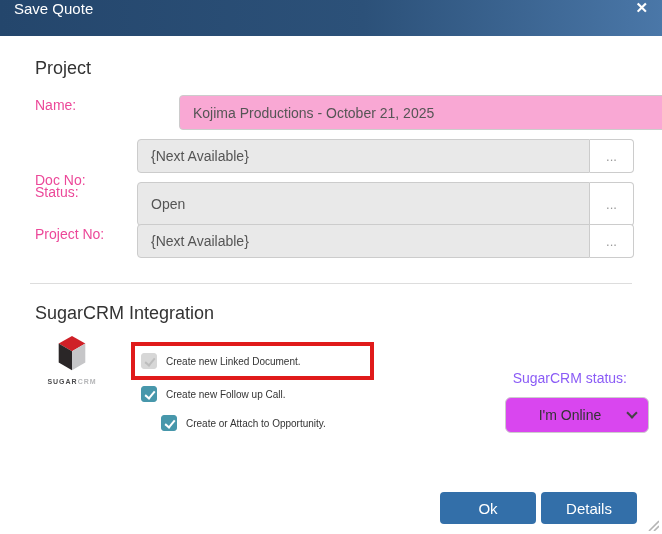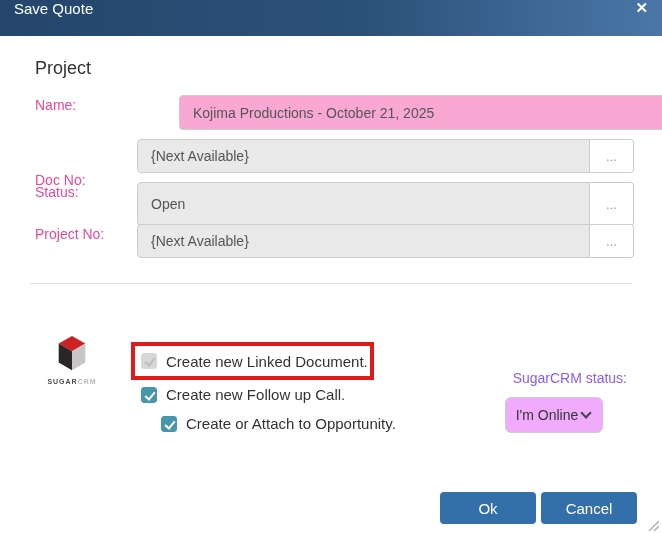--- a/index.html
+++ b/index.html
@@ -44,30 +44,30 @@
   
   .cb-row { position:absolute; display:flex; align-items:center; gap:9px; }
   .checkbox { width:16px; height:16px; border-radius:3px; position:relative;
     display:inline-block; flex:none; background:#fff; border:1px solid #bbb; cursor:pointer; }
   .checkbox.checked { background:#4797ab; border-color:#4797ab; }
   .checkbox.checked::after { content:""; position:absolute; left:5px; top:2px;
     width:4px; height:8px; border:solid #fff; border-width:0 2px 2px 0;
     transform:rotate(40deg); }
   .checkbox.checked.disabled { background:#d7d7d7; border-color:#d7d7d7; }
   .checkbox.checked.disabled::after { border-color:#bdbdbd; }
-  .cb-label { font-size:15px; color:#333; }
+  .cb-label { font-size:10px; color:#333; }
 
   .highlight-box { position:absolute; left:131px; top:342px; width:243px; height:38px;
     border:4px solid #e01a1a; display:flex; align-items:center; gap:9px; padding-left:6px; }
 
   
   .status-label { position:absolute; left:490px; top:370px; width:137px;
     text-align:right; font-size:14px; color:#8b5cf6; }
-  .status-select { position:absolute; left:505px; top:397px; width:98px; height:36px;
-    border:1px solid #ccc; border-radius:6px; background:#f0abfc; cursor:pointer;
+  .status-select { position:absolute; left:505px; top:397px; width:144px; height:36px;
+    border:1px solid #ccc; border-radius:6px; background:#d946ef; cursor:pointer;
     display:flex; align-items:center; }
   .status-select .sel-text { flex:1; text-align:center; font-size:14px; color:#333; padding-left:6px; }
   .caret { width:8px; height:8px; border-right:2px solid #444; border-bottom:2px solid #444;
     transform:rotate(45deg); margin:-4px 12px 0 0; }
 
   
   .btn { position:absolute; top:492px; width:96px; height:32px; border:none;
     border-radius:4px; background:#336fa9; color:#fff; font-size:15px;
     font-family:"Liberation Sans", sans-serif; cursor:pointer; }
   .btn-ok { left:440px; }
@@ -111,20 +111,21 @@
   <div class="field-label" style="top:226px;">Project No:</div>
   <div class="field-box" style="top:224px; height:34px;">
     <div class="input-group">
       <div class="ro-input">{Next Available}</div>
       <button class="browse-btn">...</button>
     </div>
   </div>
 
   <div class="divider"></div>
 
+  <div class="section-heading" style="top:303px;">SugarCRM Integration</div>
 
   <div class="logo">
     <svg width="36" height="38" viewBox="0 0 36 40">
       <polygon points="18,1 32,9 18,17 4,9" fill="#cf2027"></polygon>
       <polygon points="4,9 18,17 18,37 4,29" fill="#2a2627"></polygon>
       <polygon points="32,9 18,17 18,37 32,29" fill="#c6c6c8"></polygon>
     </svg>
     <div class="brand"><span class="b1">SUGAR</span><span class="b2">CRM</span></div>
   </div>
 
@@ -143,20 +144,20 @@
     <span class="cb-label">Create or Attach to Opportunity.</span>
   </div>
 
   <div class="status-label">SugarCRM status:</div>
   <div class="status-select">
     <span class="sel-text">I'm Online</span>
     <span class="caret"></span>
   </div>
 
   <button class="btn btn-ok">Ok</button>
-  <button class="btn btn-cancel">Cancel</button>
+  <button class="btn btn-cancel">Details</button>
 
   <svg class="grip" viewBox="0 0 14 14">
     <line x1="4" y1="14" x2="14" y2="4" stroke="#b5b5b5" stroke-width="1.6"></line>
     <line x1="9" y1="14" x2="14" y2="9" stroke="#b5b5b5" stroke-width="1.6"></line>
   </svg>
 
 </div>
 
 </body></html>

